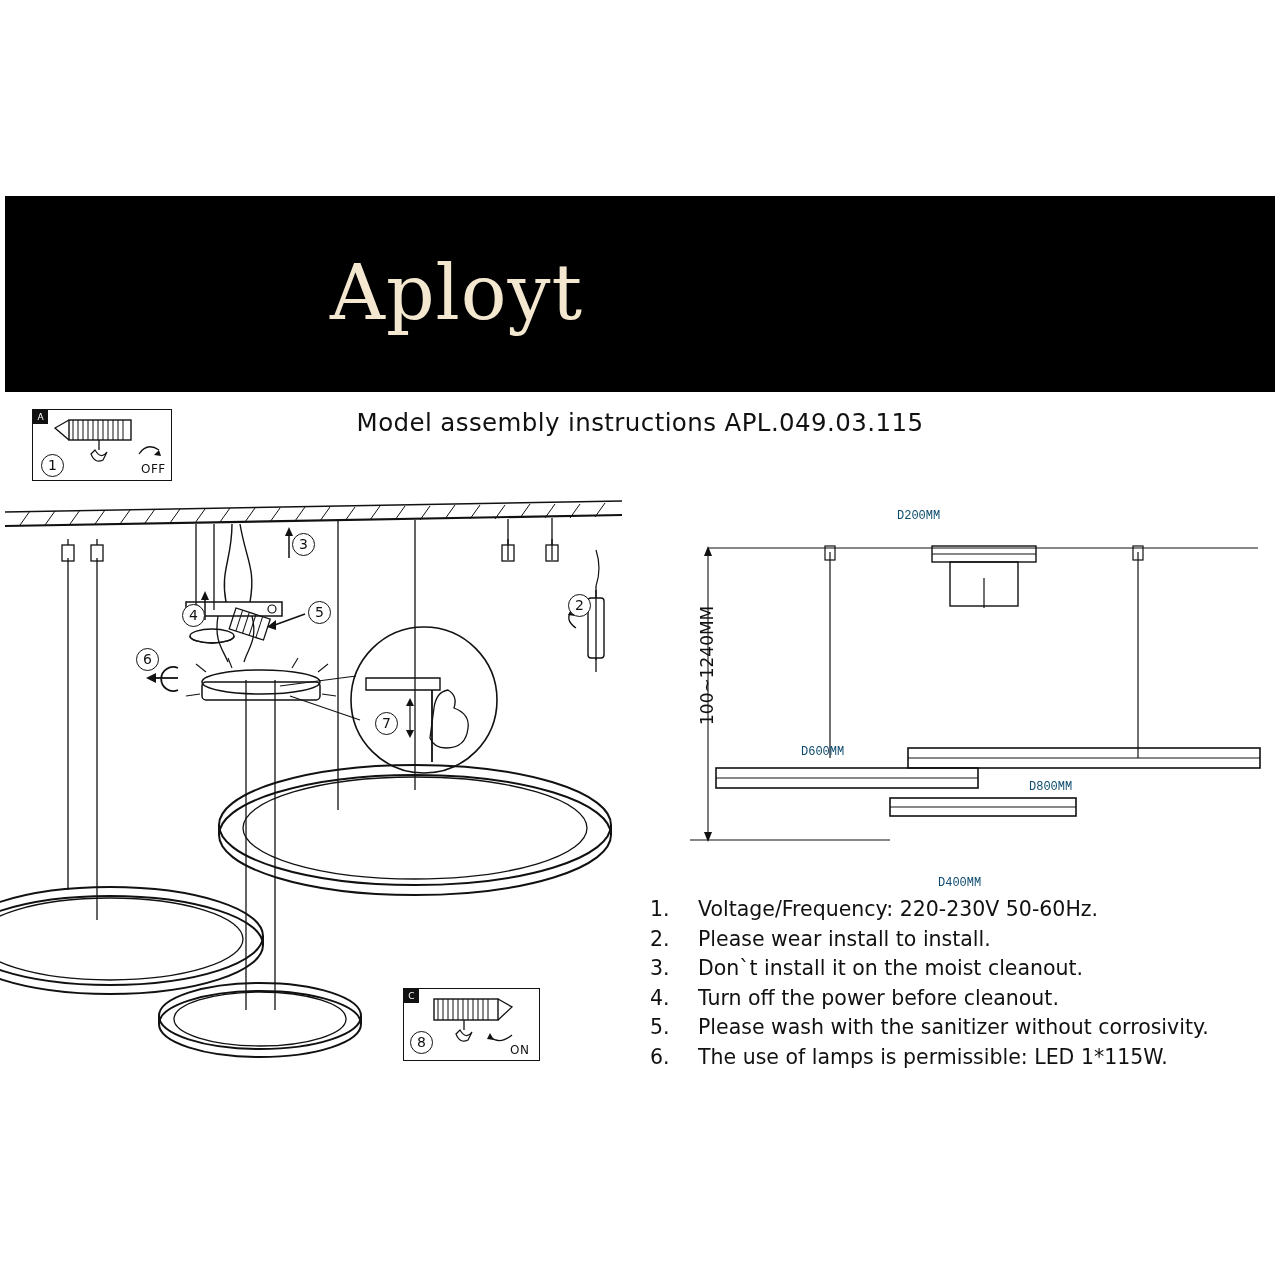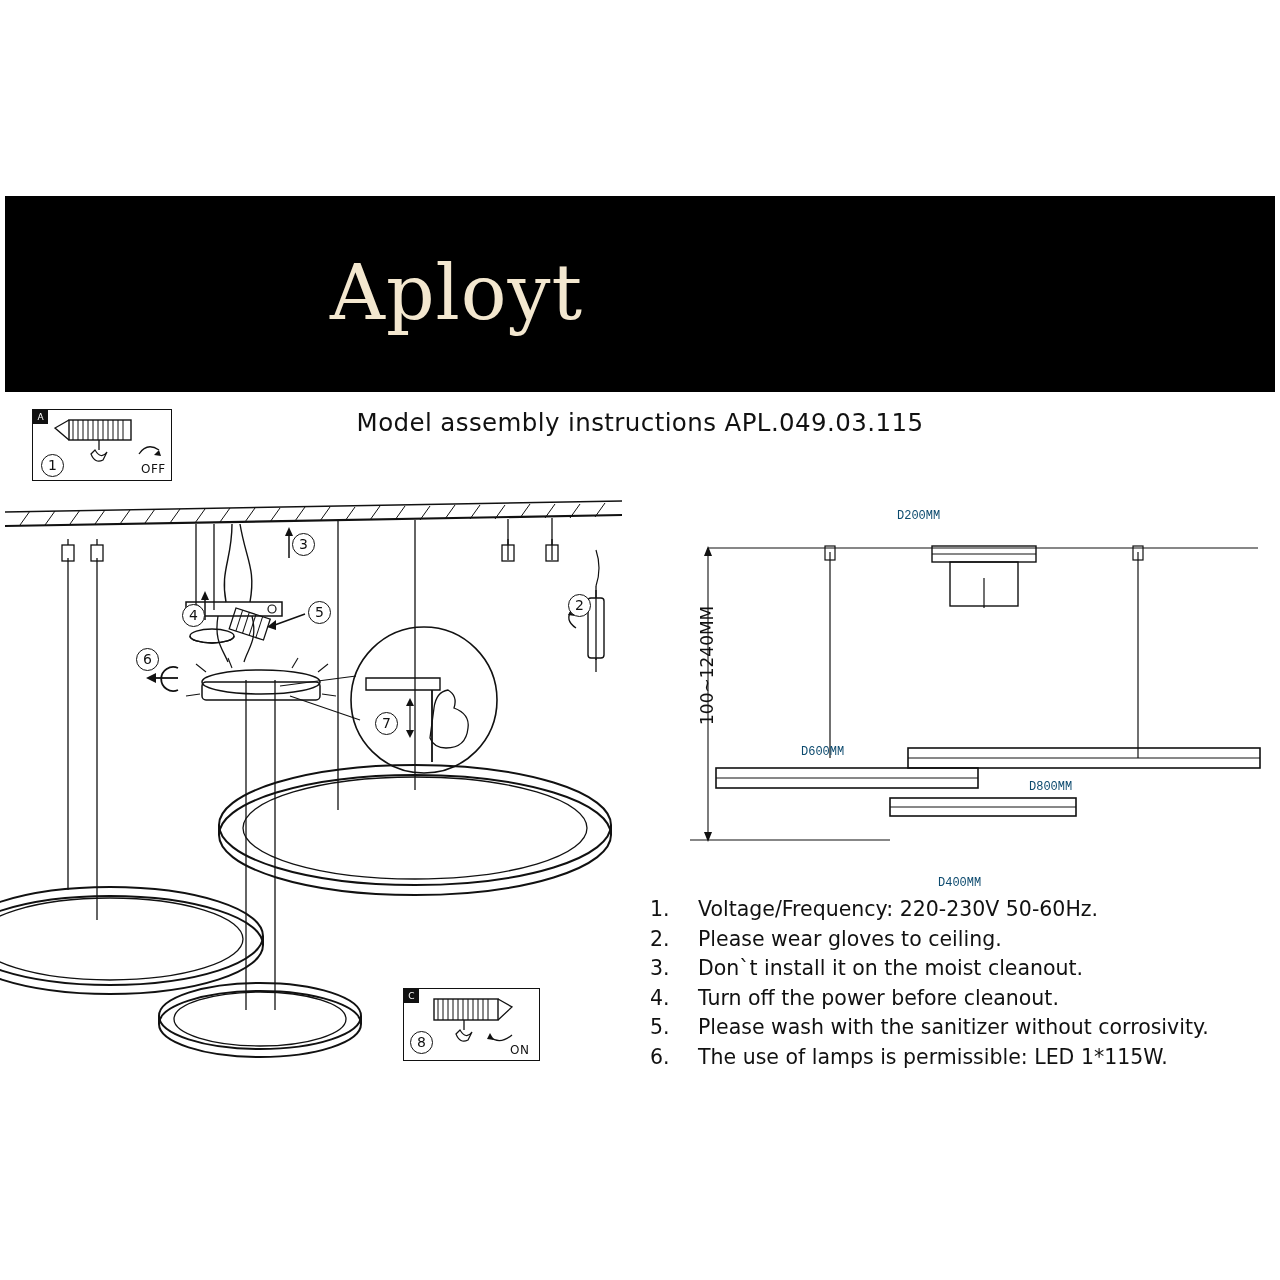--- a/index.html
+++ b/index.html
@@ -412,21 +412,21 @@
   <div class="dim" style="left:938px; top:876px;">D400MM</div>
   <div class="dim-vert" style="left:697px; top:725px;">100~1240MM</div>
 
   <div class="notes">
     <div class="row">
       <div class="num">1.</div>
       <div class="txt">Voltage/Frequency: 220-230V 50-60Hz.</div>
     </div>
     <div class="row">
       <div class="num">2.</div>
-      <div class="txt">Please wear gloves to ceiling.</div>
+      <div class="txt">Please wear install to install.</div>
     </div>
     <div class="row">
       <div class="num">3.</div>
       <div class="txt">Don`t install it on the moist cleanout.</div>
     </div>
     <div class="row">
       <div class="num">4.</div>
       <div class="txt">Turn off the power before cleanout.</div>
     </div>
     <div class="row">

